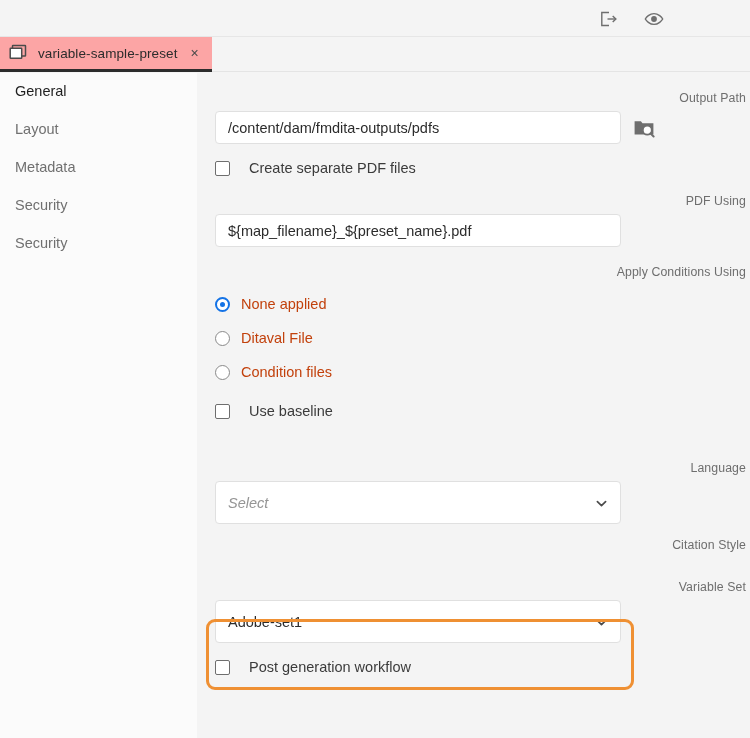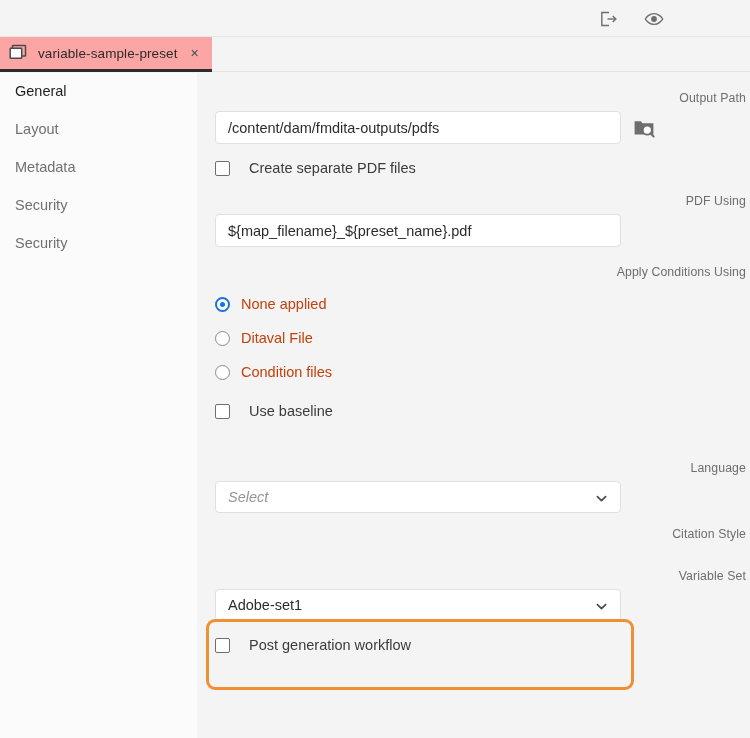--- a/index.html
+++ b/index.html
@@ -134,21 +134,21 @@
     width: 5px; height: 5px; border-radius: 50%;
     background: #1473e6;
   }
   .radio-label {
     margin-left: 11px;
     font-size: 14.5px; color: #c2410c;
   }
 
   
   .dropdown {
-    width: 406px; height: 32px;
+    width: 406px; height: 43px;
     background: #ffffff;
     border: 1px solid #e0e0e0;
     border-radius: 4px;
     display: flex; align-items: center;
     justify-content: space-between;
     padding: 8px 12px;
     cursor: pointer;
   }
   .dd-value { font-size: 14.5px; color: #2c2c2c; }
   .dd-value.placeholder { color: #959595; font-style: italic; }

